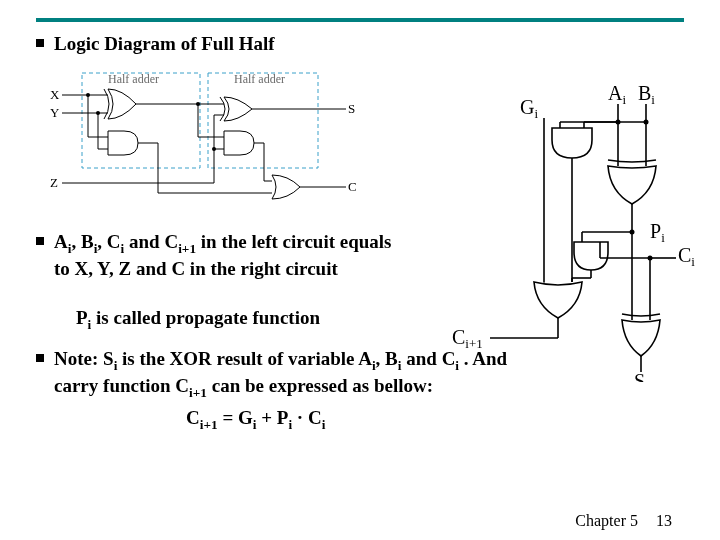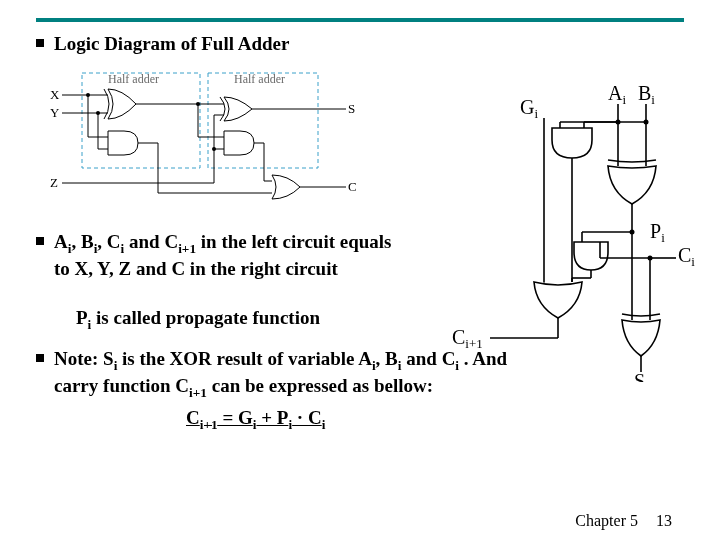--- a/index.html
+++ b/index.html
@@ -66,21 +66,20 @@
     line-height: 1.3;
   }
   .indent {
     margin-left: 22px;
   }
   .equation {
     font-size: 19px;
     font-weight: bold;
     text-align: left;
     margin-left: 150px;
-    text-decoration: underline;
   }
   sub {
     font-size: 0.7em;
   }
   .footer {
     position: absolute;
     right: 48px;
     bottom: 10px;
     font-size: 16px;
     font-family: "Times New Roman", serif;
@@ -108,21 +107,21 @@
 </style>
 </head>
 <body>
 
 <div class="slide">
 
   <div class="rule"></div>
 
   <div class="bullet">
     <div class="sq"></div>
-    <div class="body-text">Logic Diagram of Full Adder</div>
+    <div class="body-text">Logic Diagram of Full Half</div>
   </div>
 
   <div class="row1">
     <svg class="left-diagram" viewBox="0 0 310 140">
 
       <rect x="34" y="6" width="118" height="95" fill="none" stroke="#3aa0c9" stroke-width="1" stroke-dasharray="4 3"></rect>
       <rect x="160" y="6" width="110" height="95" fill="none" stroke="#3aa0c9" stroke-width="1" stroke-dasharray="4 3"></rect>
       <text class="ha-label" x="60" y="16">Half adder</text>
       <text class="ha-label" x="186" y="16">Half adder</text>
 

